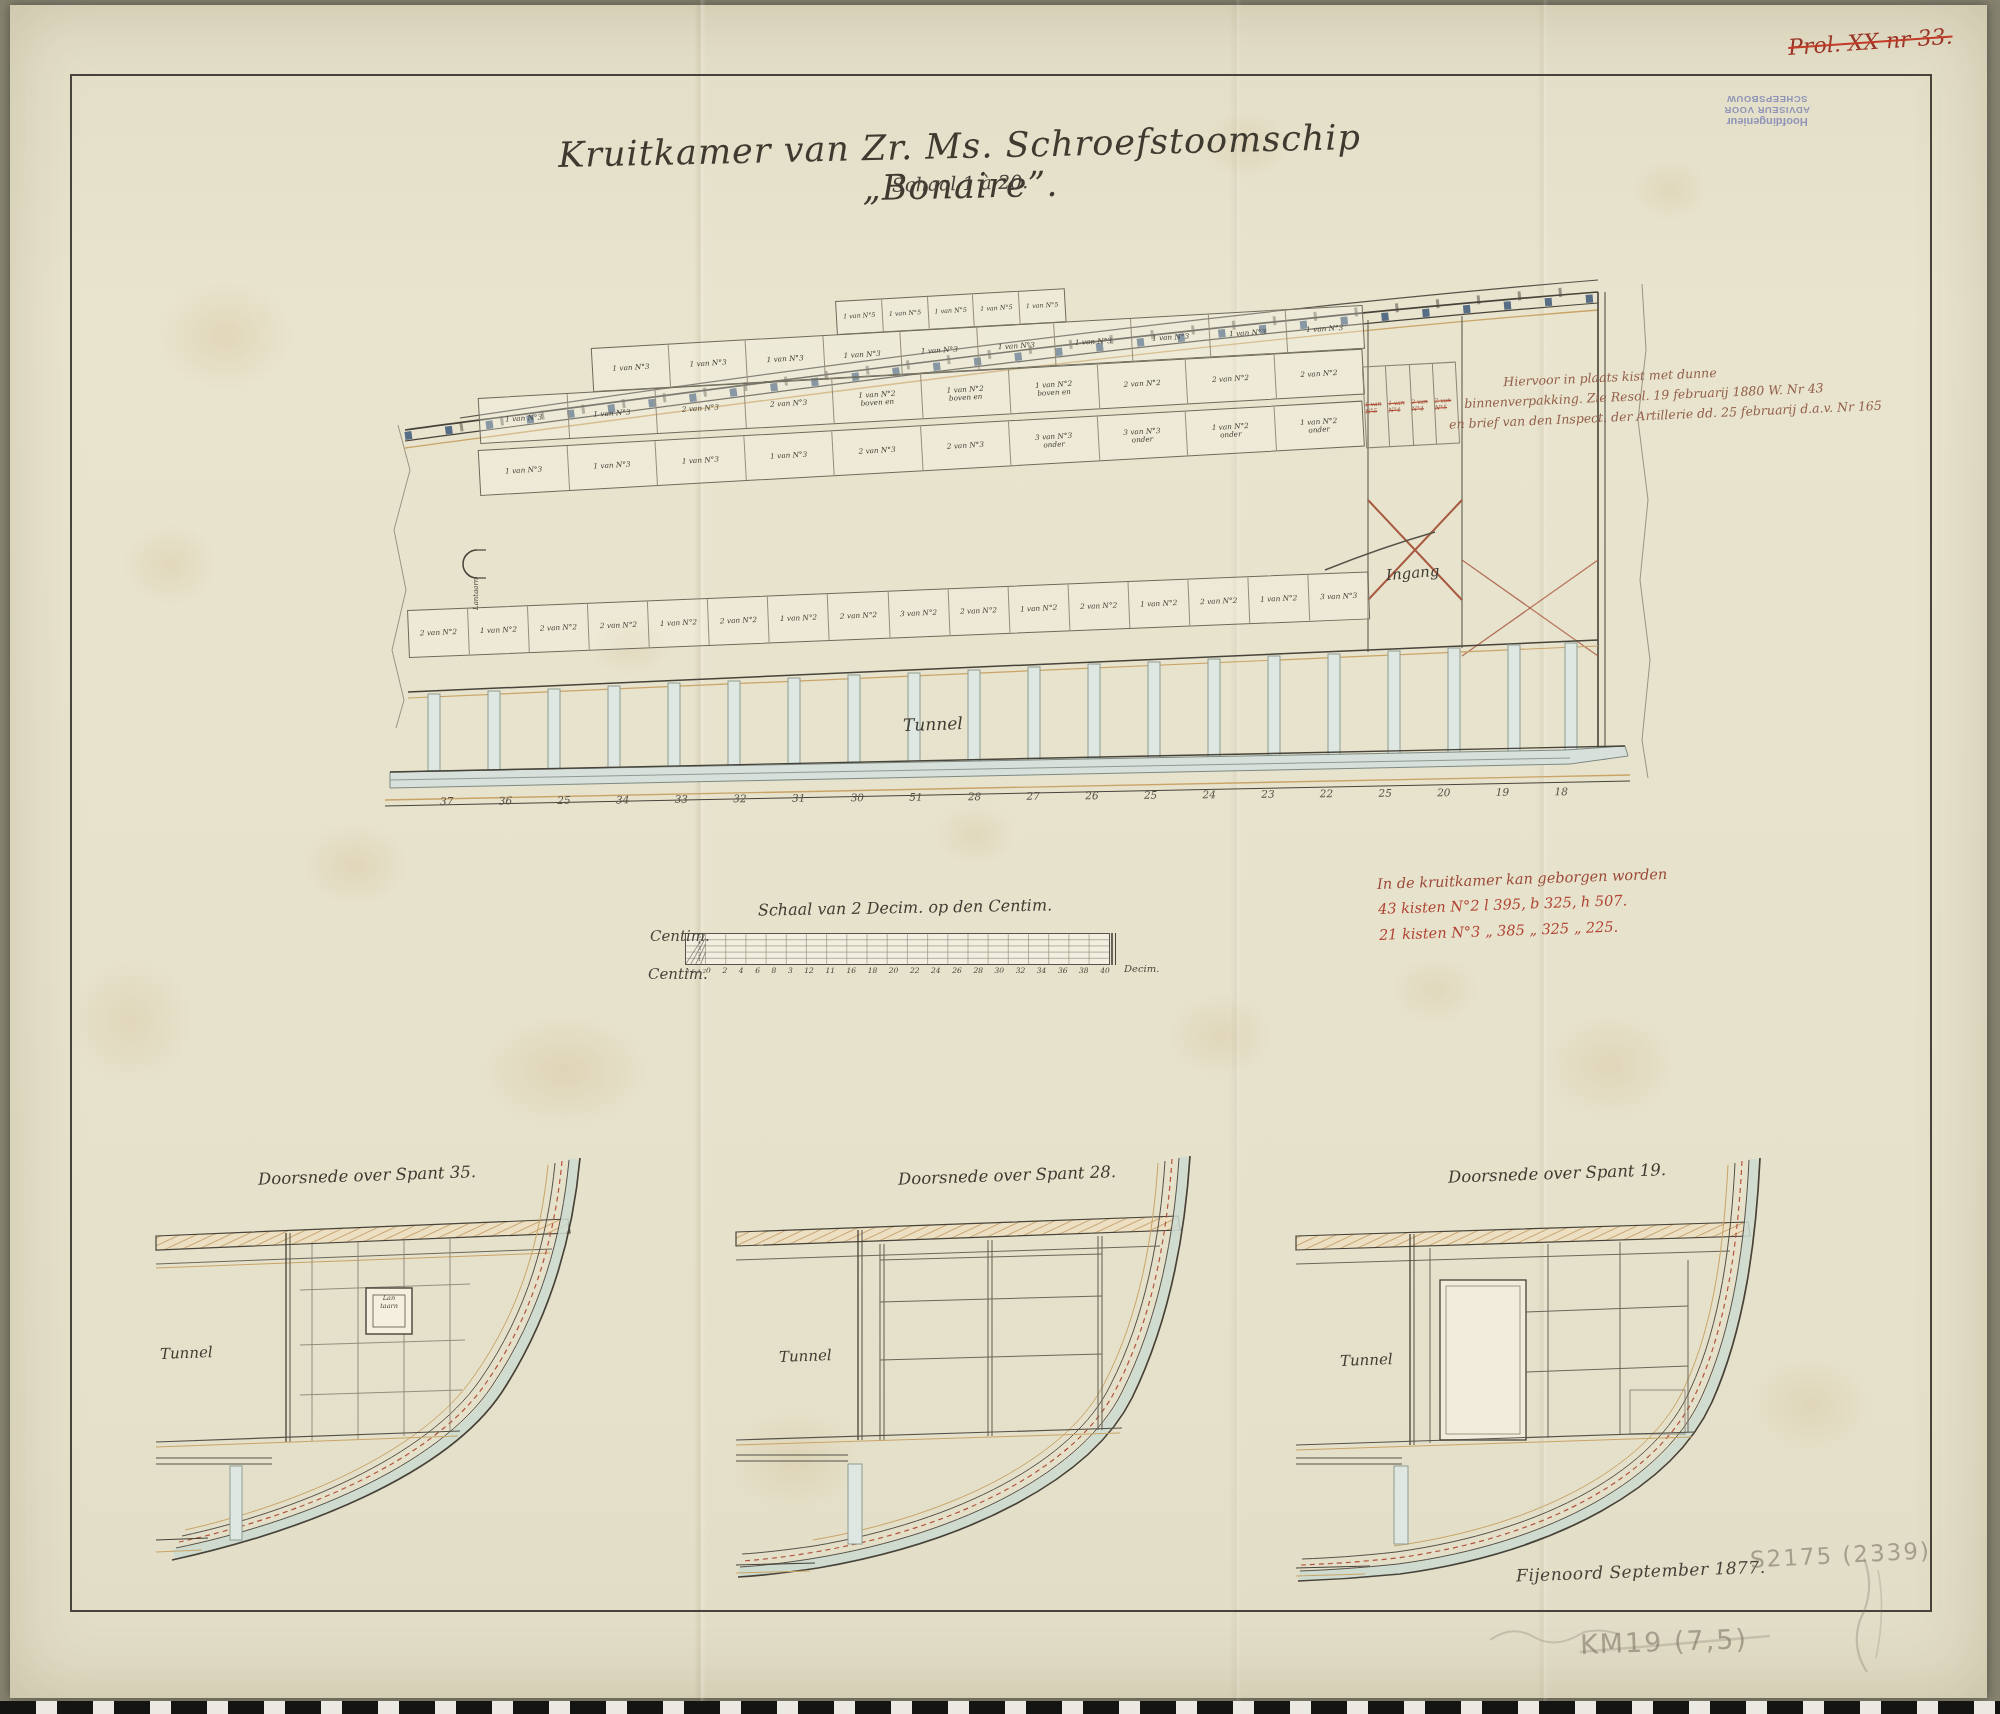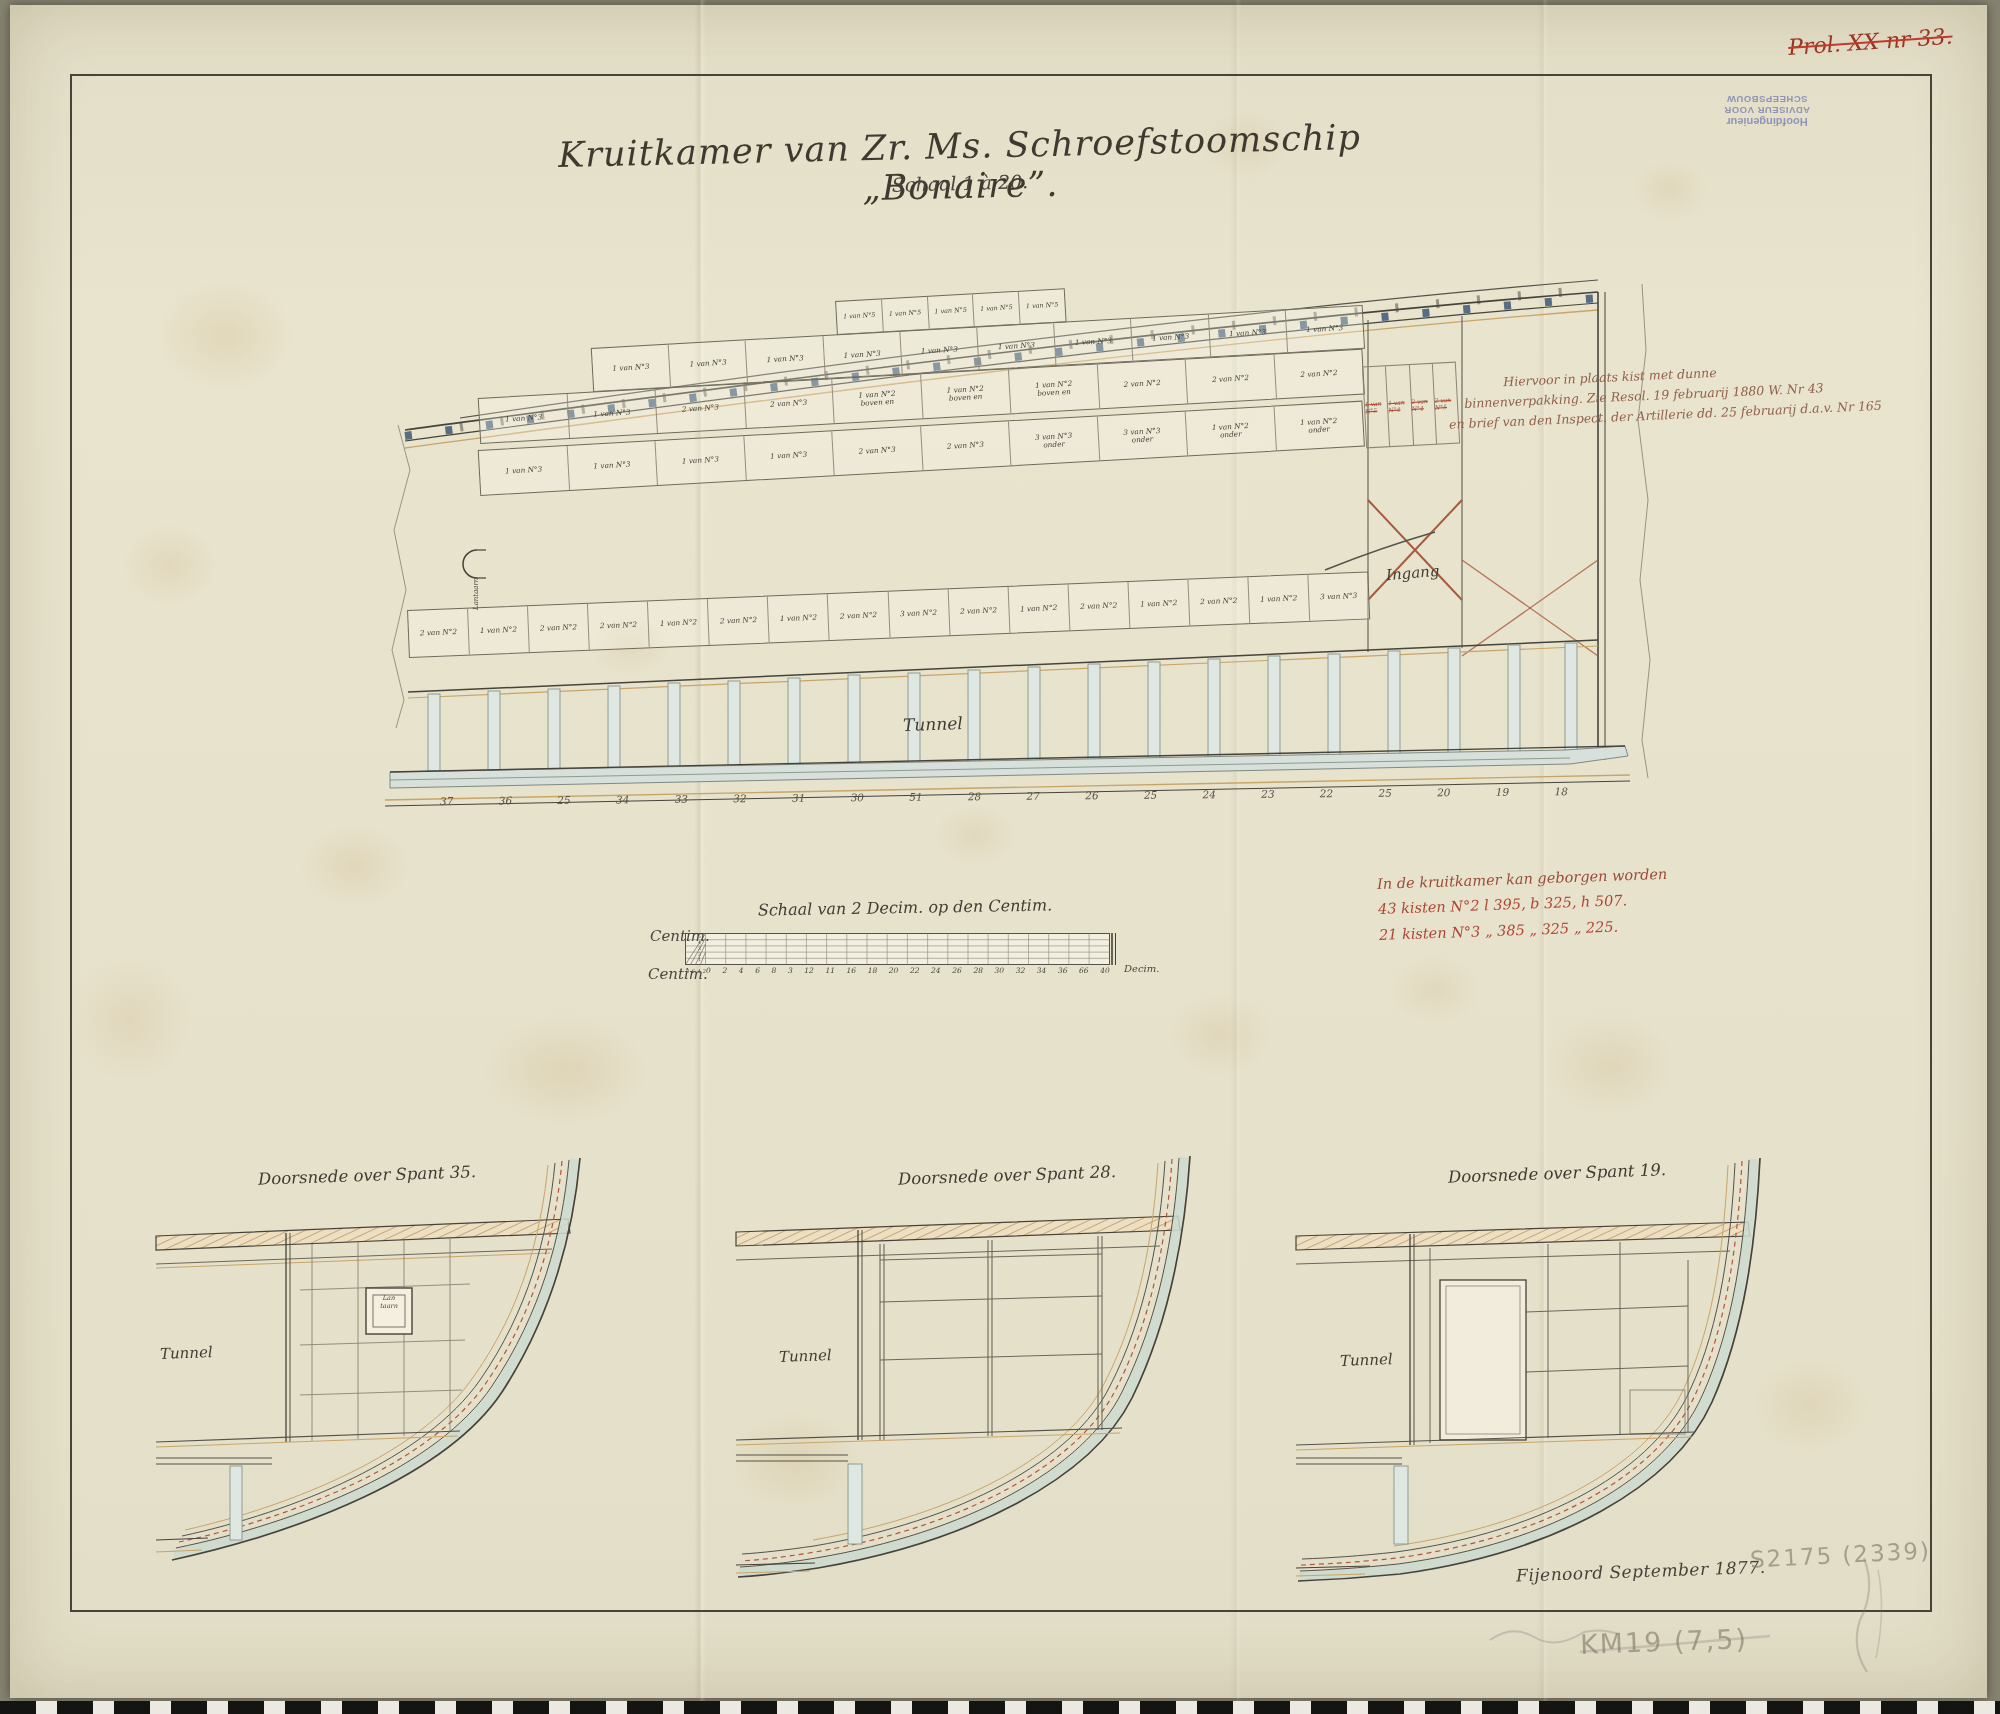--- a/index.html
+++ b/index.html
@@ -338,21 +338,21 @@
       <span>18</span>
       <span>20</span>
       <span>22</span>
       <span>24</span>
       <span>26</span>
       <span>28</span>
       <span>30</span>
       <span>32</span>
       <span>34</span>
       <span>36</span>
-      <span>66</span>
+      <span>38</span>
       <span>40</span>
     </div>
   <div class="abs hw sb-unit" style="left:1124px;top:963px;font-size:10px">Decim.</div>
 
   <svg style="left:120px;top:1140px" width="1760" height="470" viewBox="0 0 1760 470">
     <defs>
       <pattern id="hb" width="7" height="12" patternUnits="userSpaceOnUse" patternTransform="rotate(65)">
         <rect width="7" height="12" fill="#ecdfc2"></rect>
         <line x1="0" y1="0" x2="0" y2="12" stroke="#b98f55" stroke-width="1.4"></line>
       </pattern>

